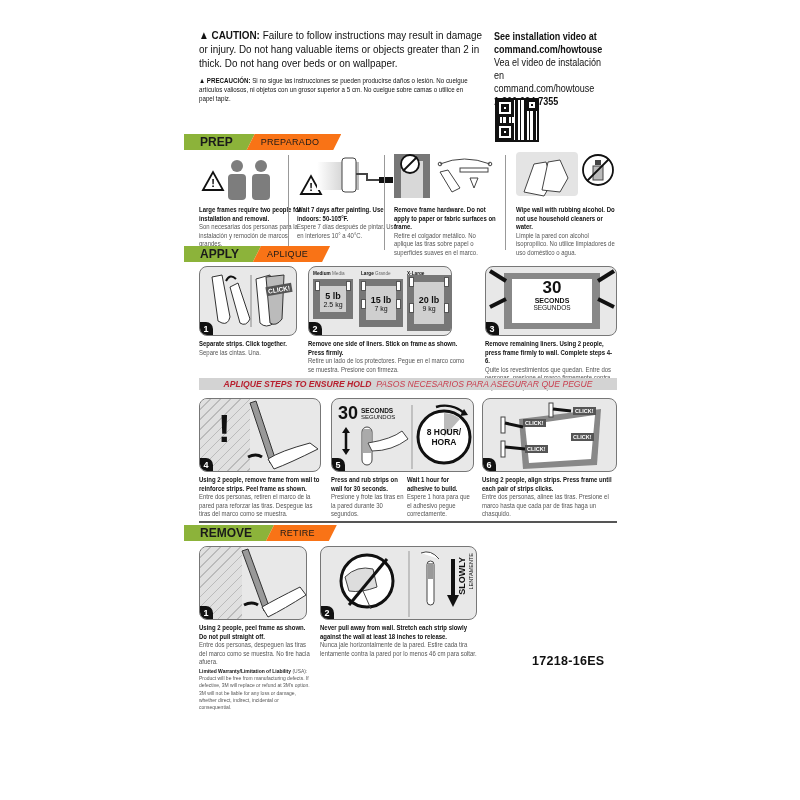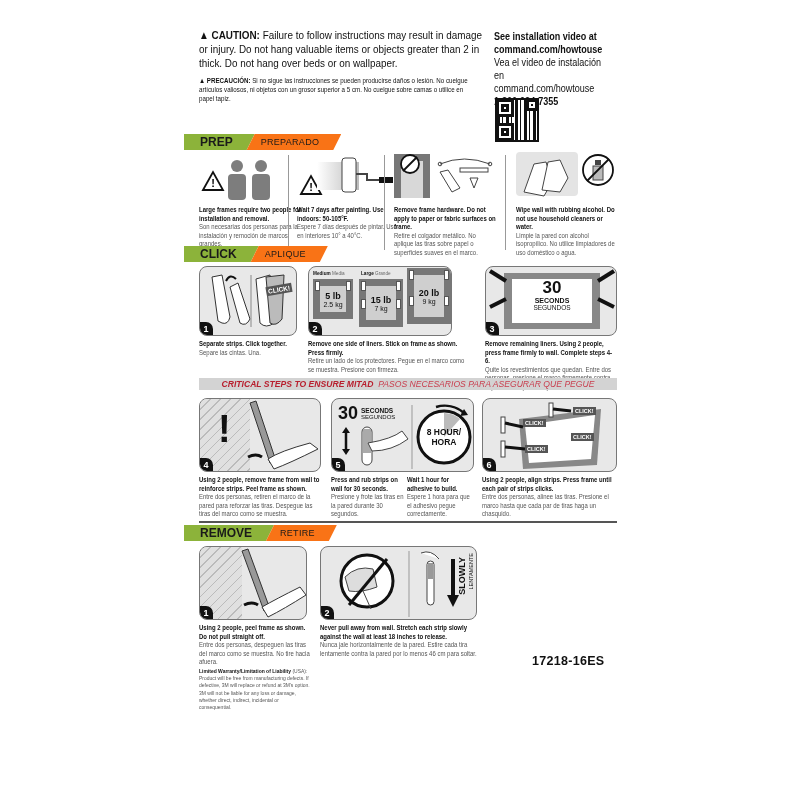--- a/index.html
+++ b/index.html
@@ -162,21 +162,21 @@
       <line x1="71" y1="29" x2="93" y2="7" stroke="#111" stroke-width="1.8"></line>
     </svg>
   </div>
   <div class="cap">
       <b>Wipe wall with rubbing alcohol. Do not use household cleaners or water.</b>
       <span>Limpie la pared con alcohol isopropílico. No utilice limpiadores de uso doméstico o agua.</span>
     </div>
 </div>
 
 <div class="banner" style="top:246px;">
-  <div class="dark">CLICK</div>
+  <div class="dark">APPLY</div>
   <div class="light">APLIQUE</div>
 </div>
 
 <div class="panel" style="left:199px; top:266px; width:98px; height:70px;">
   <svg width="98" height="70" viewBox="0 0 98 70">
     <g stroke="#333" fill="#fff">
       <path d="M12 10 L22 8 L30 50 Q28 58 22 56 L18 54 Z"></path>
       <path d="M30 20 L38 16 L50 52 Q46 60 40 56 Z"></path>
       <path d="M56 12 L70 8 L74 56 Q66 62 60 56 Z"></path>
       <path d="M66 10 L84 8 L82 52 Q76 60 70 56 Z" fill="#bbb"></path>
@@ -208,21 +208,21 @@
   <div class="frame-ill" style="left:50px; top:12px; width:44px; height:48px;">
     <div class="inner">
         <div style="font-size:9px;font-weight:bold;">15 lb</div>
         <div style="font-size:7px;">7 kg</div>
       </div>
     <div class="tab" style="left:2px; top:2px;"></div>
       <div class="tab" style="right:2px; top:2px;"></div>
     <div class="tab" style="left:2px; top:20px;"></div>
       <div class="tab" style="right:2px; top:20px;"></div>
   </div>
-  <div class="frame-ill" style="left:98px; top:1px; width:44px; height:56px;">
+  <div class="frame-ill" style="left:98px; top:8px; width:44px; height:56px;">
     <div class="inner">
         <div style="font-size:9px;font-weight:bold;">20 lb</div>
         <div style="font-size:7px;">9 kg</div>
       </div>
     <div class="tab" style="left:2px; top:2px;"></div>
       <div class="tab" style="right:2px; top:2px;"></div>
     <div class="tab" style="left:2px; top:28px;"></div>
       <div class="tab" style="right:2px; top:28px;"></div>
   </div>
   <div style="position:absolute; left:145px; top:16px; width:1.5px; height:16px; background:#111;"></div>
@@ -252,21 +252,21 @@
       </g>
   </svg>
   <div class="num">3</div>
 </div>
 <div class="stepcap" style="left:485px; top:340px; width:160px;">
   <b>Remove remaining liners. Using 2 people, press frame firmly to wall. Complete steps 4-6.</b>
     <span>Quite los revestimientos que quedan. Entre dos personas, presione el marco firmemente contra la pared. Complete los pasos 4 a 6.</span>
 </div>
 
 <div class="critical">
-  <b>CRITICAL STEPS TO ENSURE MITAD</b>&nbsp;
+  <b>APLIQUE STEPS TO ENSURE HOLD</b>&nbsp;
   <span>PASOS NECESARIOS PARA ASEGURAR QUE PEGUE</span>
 </div>
 
 <div class="panel" style="left:199px; top:398px; width:122px; height:74px;">
   <div style="position:absolute; left:0; top:0; width:50px; height:74px; background:repeating-linear-gradient(135deg,#bbb 0 1px,#e0e0e0 1px 7px);"></div>
   <div style="position:absolute; left:18px; top:10px; font-size:38px; font-weight:bold; line-height:40px;">!</div>
   <svg width="122" height="74" viewBox="0 0 122 74" style="position:absolute;left:0;top:0;">
     <path d="M50 4 L56 2 L76 62 L70 64 Z" fill="#999" stroke="#333"></path>
     <path d="M68 60 Q80 52 110 44 L118 50 Q90 64 74 70 Z" fill="#fff" stroke="#333"></path>
     <path d="M48 58 Q56 54 62 58" stroke="#111" stroke-width="3" fill="none"></path>

